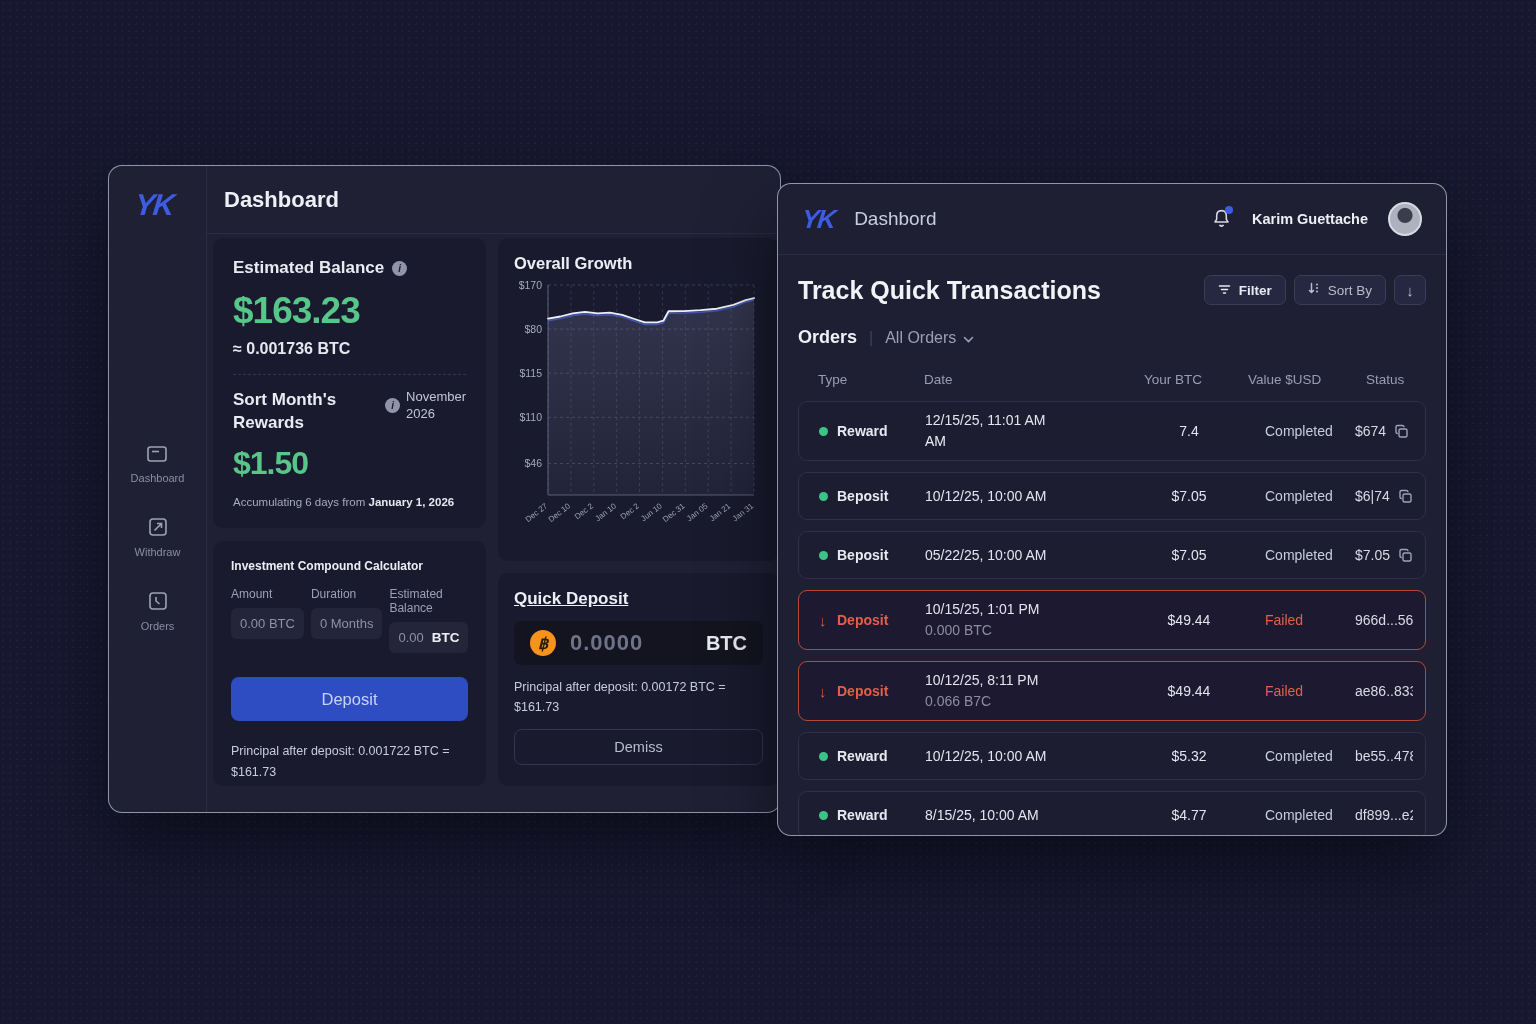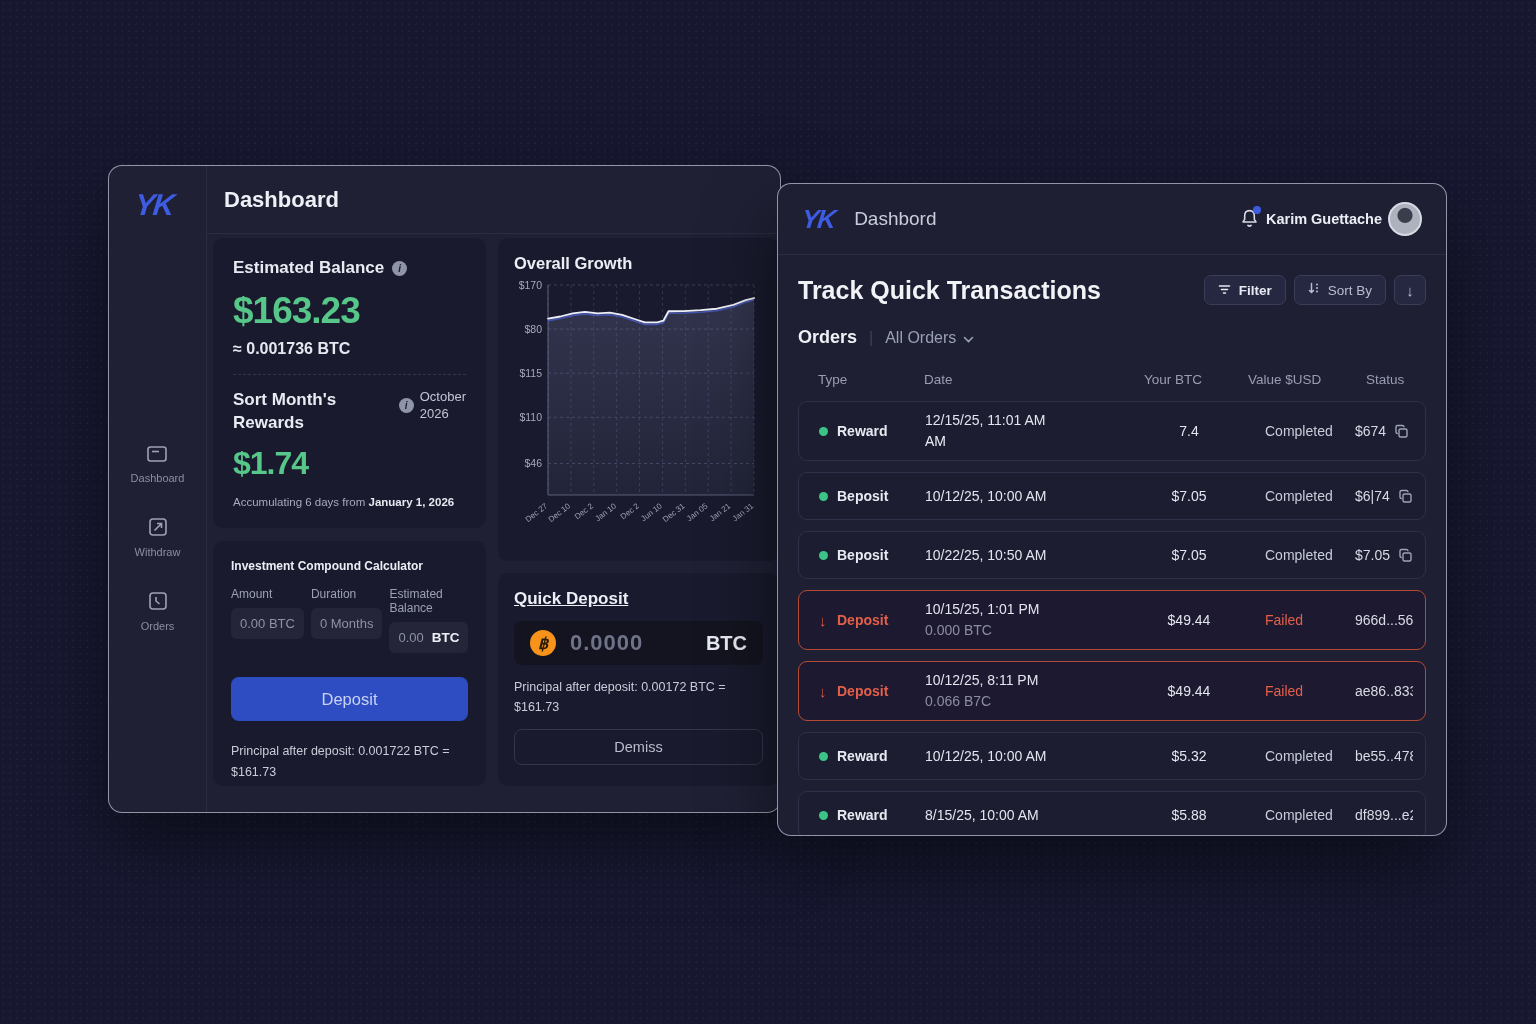--- a/index.html
+++ b/index.html
@@ -61,21 +61,21 @@
   .btc-coin{width:26px;height:26px;border-radius:50%;background:#f7931a;color:#2a1c06;font-weight:800;font-size:16px;display:flex;align-items:center;justify-content:center;font-style:italic;}
   .qd-amount{font-size:22px;font-weight:600;color:#6f7389;letter-spacing:1px;}
   .qd-cur{margin-left:auto;font-size:20px;font-weight:700;color:#e8eaf2;}
   .qd-note{margin-top:12px;font-size:12.5px;color:#c9ccd9;line-height:1.6;}
   .dismiss-btn{margin-top:12px;height:34px;border:1px solid #34364d;border-radius:8px;display:flex;align-items:center;justify-content:center;color:#b9bdcc;font-size:14.5px;cursor:pointer;}
   
   .rw{left:777px;top:183px;width:668px;height:651px;background:#1e1f33;z-index:2;overflow:hidden;}
   .rw-header{height:71px;border-bottom:1px solid #2b2c45;display:flex;align-items:center;padding:0 24px;box-sizing:border-box;}
   .rw .logo{font-size:26px;color:#3d5ce0;}
   .rw-title{margin-left:20px;font-size:19px;font-weight:500;color:#c9cdda;}
-  .rw-right{margin-left:auto;display:flex;align-items:center;gap:6px;}
+  .rw-right{margin-left:auto;display:flex;align-items:center;gap:20px;}
   .bell{position:relative;cursor:pointer;display:flex;}
   .bell .dot{position:absolute;right:-1px;top:-2px;width:8px;height:8px;border-radius:50%;background:#3d5ce0;}
   .user-name{font-size:14.5px;font-weight:700;color:#eceef5;}
   .avatar{width:30px;height:30px;border-radius:50%;border:2px solid #d7dae2;background:radial-gradient(circle at 50% 38%, #3a3d4c 0 7px, #aeb2bf 8px);cursor:pointer;}
   .rw-body{padding:0 20px;}
   .heading-row{margin-top:20px;display:flex;align-items:center;justify-content:space-between;}
   .tyt{font-size:25px;font-weight:700;color:#f2f3f7;}
   .toolbar{display:flex;gap:8px;}
   .btn{display:flex;align-items:center;gap:8px;height:30px;padding:0 13px;background:#262741;border:1px solid #3b3d58;border-radius:7px;color:#e7e9f2;font-size:13.5px;font-weight:700;cursor:pointer;box-sizing:border-box;}
   .btn.secondary{color:#b9bdcc;font-weight:500;}
@@ -148,24 +148,24 @@
       <span>Estimated Balance</span>
       <span class="info-dot">i</span>
     </div>
     <div class="balance-amount">$163.23</div>
     <div class="balance-btc">≈ 0.001736 BTC</div>
     <div class="dashed-sep"></div>
     <div class="rewards-head">
       <div class="rewards-title">Sort Month's Rewards</div>
       <div class="rewards-period">
         <span class="info-dot">i</span>
-        <span><span>October</span><br><span>2026</span></span>
-      </div>
-    </div>
-    <div class="rewards-amount">$1.74</div>
+        <span><span>November</span><br><span>2026</span></span>
+      </div>
+    </div>
+    <div class="rewards-amount">$1.50</div>
     <div class="rewards-note"><span>Accumulating 6 days from </span><b>January 1, 2026</b></div>
   </div>
 
   <div class="card card-calc">
     <div class="calc-title">Investment Compound Calculator</div>
     <div class="calc-fields">
       <div class="calc-field">
         <span class="calc-label">Amount</span>
         <div class="calc-input">
             <span>0.00 BTC</span>
@@ -347,21 +347,21 @@
                 <rect x="5" y="5" width="8" height="8" rx="1.5"></rect>
                 <path d="M10 3.2V3a1.5 1.5 0 0 0-1.5-1.5h-5A1.5 1.5 0 0 0 2 3v5A1.5 1.5 0 0 0 3.5 9.5h.3"></path>
               </svg>
             </span>
           </div>
         </div>
         <div class="trow">
           <div class="c-icon"><span class="row-dot"></span></div>
           <div class="c-type">Beposit</div>
           <div class="c-date">
-            <div class="date1">10/22/25, 10:50 AM</div>
+            <div class="date1">05/22/25, 10:00 AM</div>
           </div>
           <div class="c-val">$7.05</div>
           <div class="c-status">Completed</div>
           <div class="c-ref">
             <span>$7.05</span>
             <span class="copy-btn">
               <svg width="15" height="15" viewBox="0 0 15 15" fill="none" stroke="#9fa3b6" stroke-width="1.4">
                 <rect x="5" y="5" width="8" height="8" rx="1.5"></rect>
                 <path d="M10 3.2V3a1.5 1.5 0 0 0-1.5-1.5h-5A1.5 1.5 0 0 0 2 3v5A1.5 1.5 0 0 0 3.5 9.5h.3"></path>
               </svg>
@@ -405,21 +405,21 @@
           <div class="c-ref">
             <span>be55..4780</span>
           </div>
         </div>
         <div class="trow">
           <div class="c-icon"><span class="row-dot"></span></div>
           <div class="c-type">Reward</div>
           <div class="c-date">
             <div class="date1">8/15/25, 10:00 AM</div>
           </div>
-          <div class="c-val">$5.88</div>
+          <div class="c-val">$4.77</div>
           <div class="c-status">Completed</div>
           <div class="c-ref">
             <span>df899...e268</span>
           </div>
         </div>
       </div>
   </div>
 </section>
 
 </body></html>

